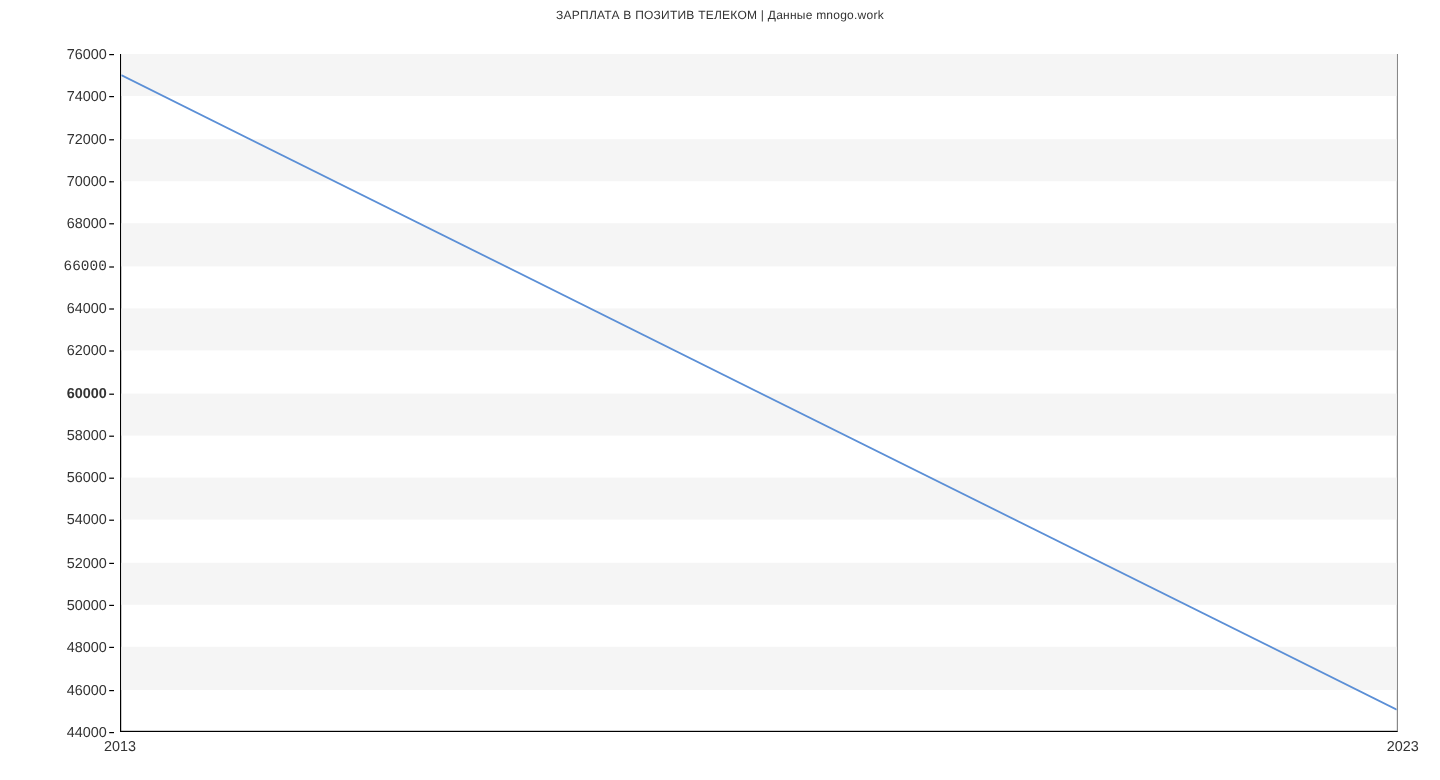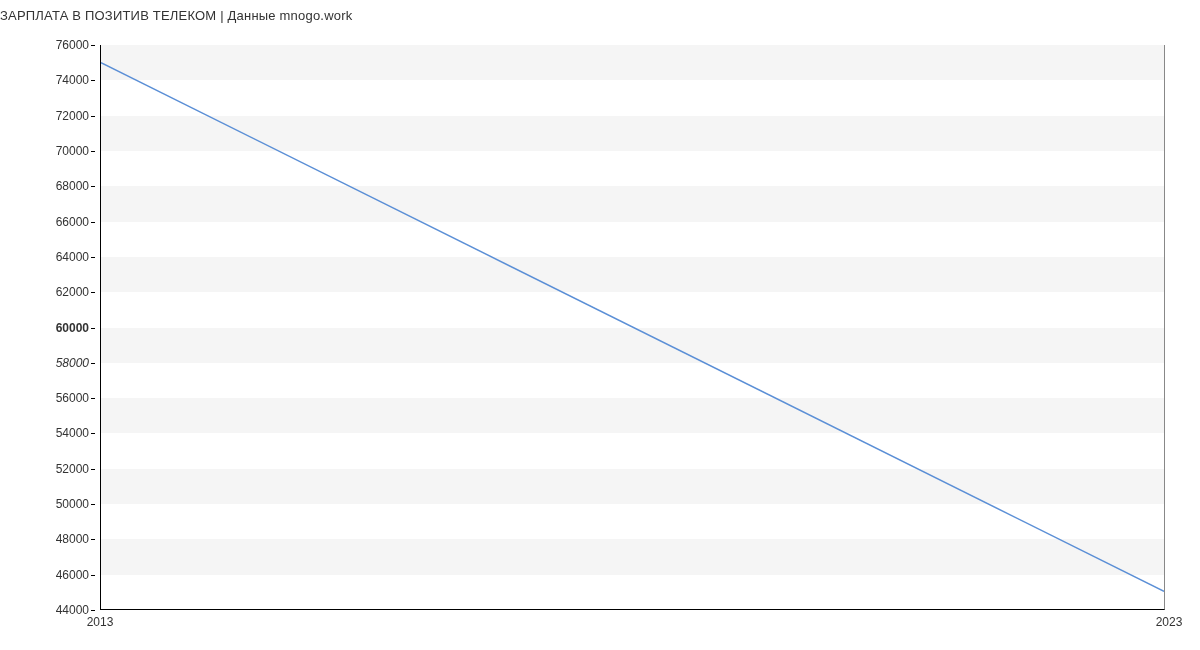--- a/index.html
+++ b/index.html
@@ -1,17 +1,17 @@
 <!DOCTYPE html>
 <html><head>
   <meta charset="utf-8">
   <style>
     *{margin:0;padding:0;box-sizing:border-box;}
     body{font-family:Verdana,Geneva,sans-serif;background:#fff;width:1200px;height:650px;position:relative;}
-    .title{font-size:13px;color:#333;padding-top:8px;letter-spacing:.2px;}
+    .title{text-align:center;font-size:10px;color:#333;padding-top:8px;letter-spacing:.2px;}
     .chart-wrap{position:absolute;left:100px;top:45px;width:1065px;height:565px;}
     .plot-area{position:absolute;left:0;top:0;width:100%;height:100%;border-left:1px solid #000;border-bottom:1px solid #000;border-right:1px solid #888;overflow:hidden;}
     .band{position:absolute;left:0;width:100%;background:#f5f5f5;}
     .yaxis{position:absolute;left:0;width:95px;font-size:12px;color:#333;text-align:right;}
     .ytick{position:absolute;right:6px;transform:translateY(-50%);}
     .ytick .tm{position:absolute;right:-6px;top:50%;width:4px;height:1px;background:#000;}
     .xaxis{position:absolute;top:615px;left:100px;width:1065px;font-size:12px;color:#333;}
     .xtick{position:absolute;transform:translateX(-50%);}
     svg.line{position:absolute;left:0;top:0;width:100%;height:100%;}
   </style>
@@ -21,25 +21,25 @@
 <div class="title">ЗАРПЛАТА В  ПОЗИТИВ ТЕЛЕКОМ | Данные mnogo.work</div>
 
 <div class="yaxis" id="yaxis" style="top: 45px; height: 565px;">
     <div class="ytick" style="top:565px;">44000<span class="tm"></span></div>
     <div class="ytick" style="top:529.6875px;">46000<span class="tm"></span></div>
     <div class="ytick" style="top:494.375px;">48000<span class="tm"></span></div>
     <div class="ytick" style="top:459.0625px;">50000<span class="tm"></span></div>
     <div class="ytick" style="top:423.75px;">52000<span class="tm"></span></div>
     <div class="ytick" style="top:388.4375px;">54000<span class="tm"></span></div>
     <div class="ytick" style="top:353.125px;">56000<span class="tm"></span></div>
-    <div class="ytick" style="top:317.8125px;font-style:italic;">58000<span class="tm"></span></div>
+    <div class="ytick" style="top:317.8125px;">58000<span class="tm"></span></div>
     <div class="ytick" style="top:282.5px;font-weight:bold;">60000<span class="tm"></span></div>
     <div class="ytick" style="top:247.1875px;margin-left:48px;">62000<span class="tm"></span></div>
     <div class="ytick" style="top:211.875px;">64000<span class="tm"></span></div>
-    <div class="ytick" style="top:176.5625px;">66000<span class="tm"></span></div>
+    <div class="ytick" style="top:176.5625px;font-family:Liberation Mono, monospace;">66000<span class="tm"></span></div>
     <div class="ytick" style="top:141.25px;">68000<span class="tm"></span></div>
     <div class="ytick" style="top:105.9375px;text-align:right;">70000<span class="tm"></span></div>
     <div class="ytick" style="top:70.625px;">72000<span class="tm"></span></div>
     <div class="ytick" style="top:35.3125px;">74000<span class="tm"></span></div>
     <div class="ytick" style="top:0px;">76000<span class="tm"></span></div>
   </div>
 
 <div class="chart-wrap">
   <div class="plot-area" id="plot">
       <div class="band" style="top:494.375px;height:35.3125px;"></div>

